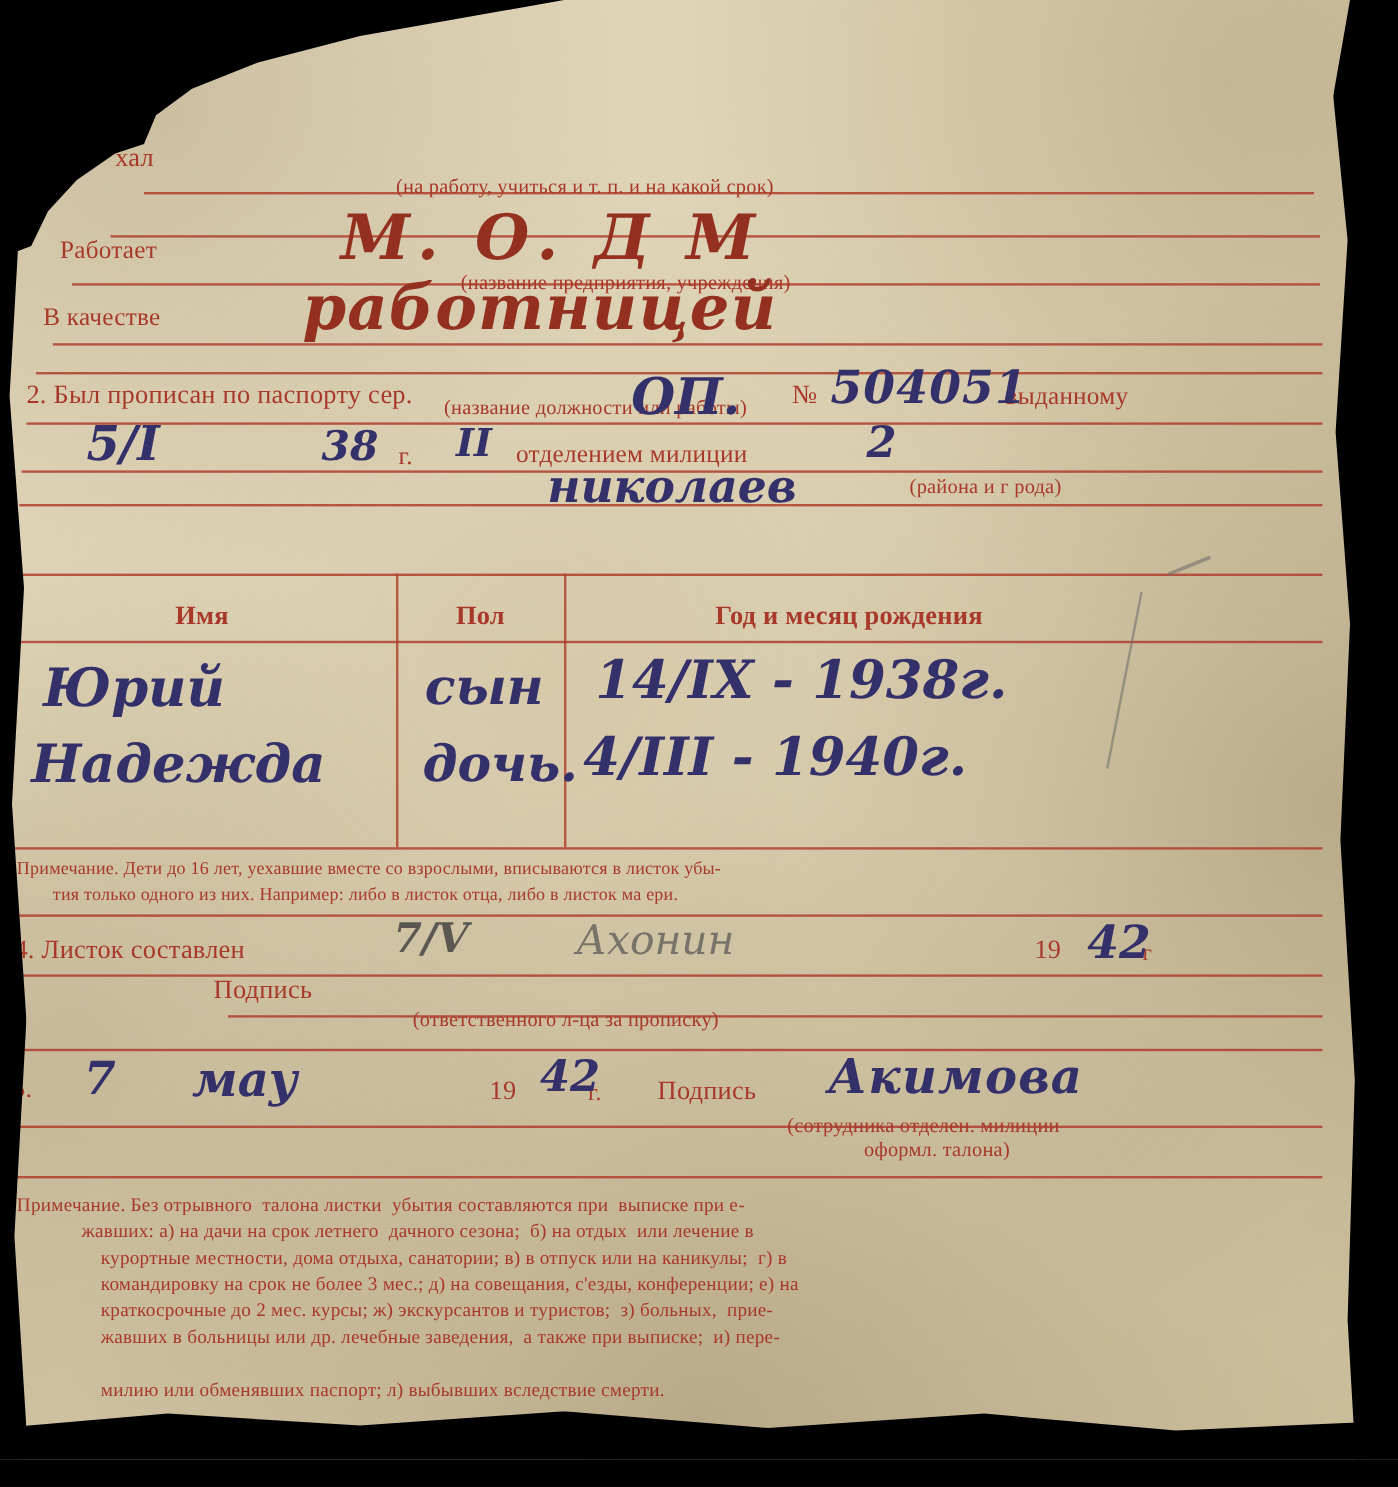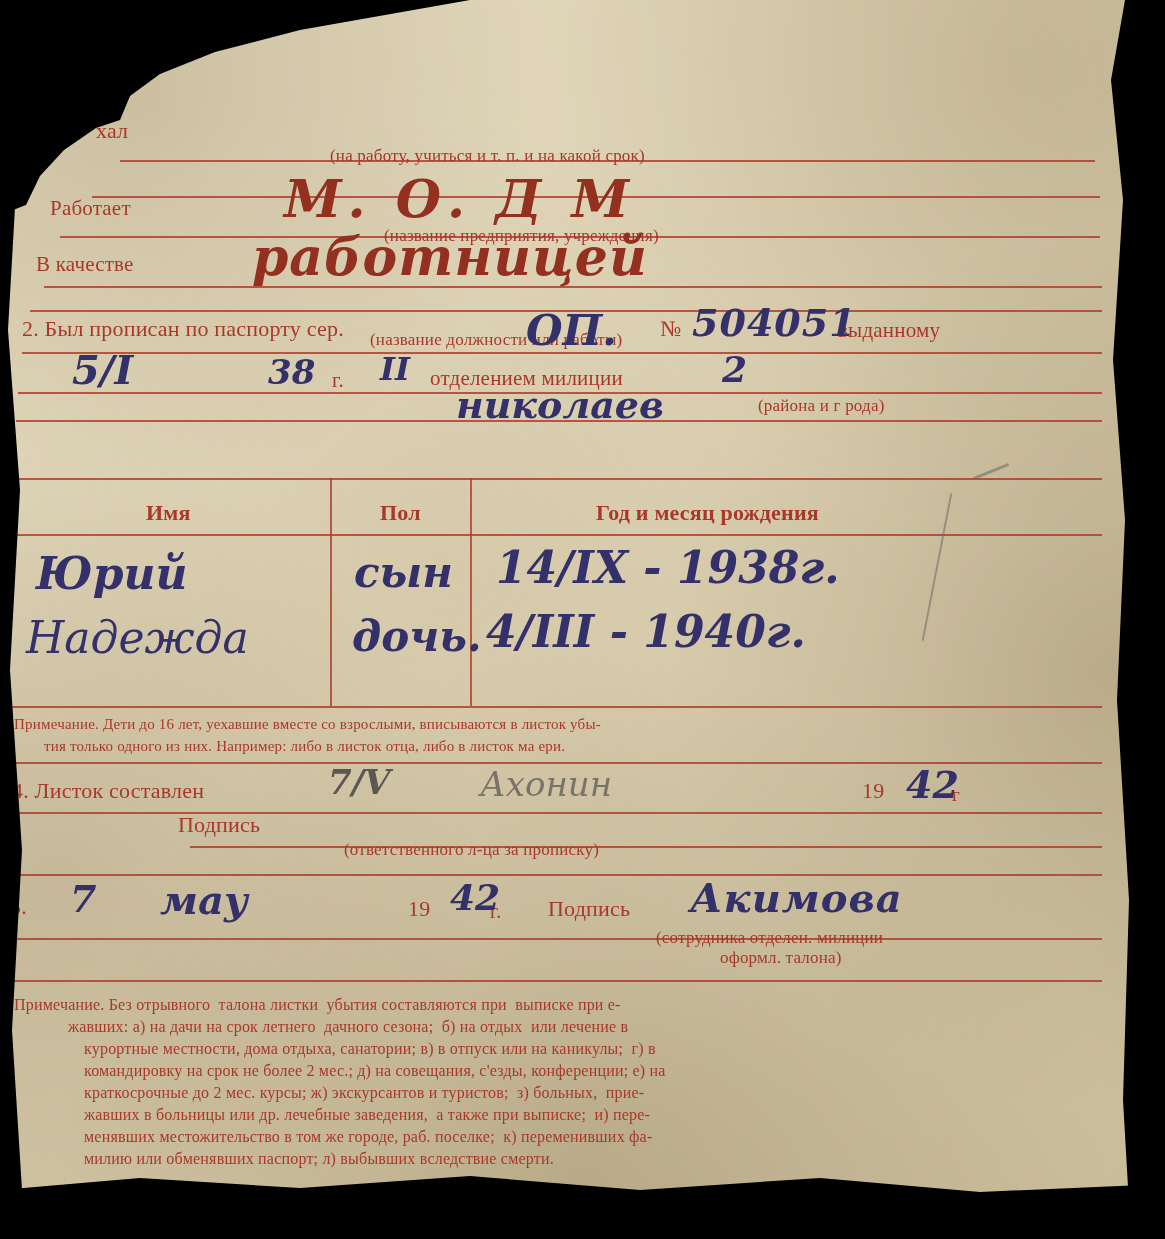--- a/index.html
+++ b/index.html
@@ -151,44 +151,43 @@
   <div class="print" style="left:408px;top:896px;font-size:22px;">19</div>
   <div class="print" style="left:490px;top:900px;font-size:20px;">г.</div>
   <div class="print" style="left:548px;top:896px;font-size:22px;">Подпись</div>
 
   <div class="print small" style="left:656px;top:928px;font-size:17px;">(сотрудника отделен. милиции</div>
   <div class="print small" style="left:720px;top:948px;font-size:17px;">оформл. талона)</div>
 
   <div class="print note" style="left:68px;top:1016px;font-size:16px;">жавших: а) на дачи на срок летнего  дачного сезона;  б) на отдых  или лечение в</div>
   <div class="print note" style="left:14px;top:994px;font-size:16px;">Примечание. Без отрывного  талона листки  убытия составляются при  выписке при е-</div>
   <div class="print note" style="left:84px;top:1038px;font-size:16px;">курортные местности, дома отдыха, санатории; в) в отпуск или на каникулы;  г) в</div>
-  <div class="print note" style="left:84px;top:1060px;font-size:16px;">командировку на срок не более 2 мес.; д) на совещания, с'езды, конференции; е) на</div>
+  <div class="print note" style="left:84px;top:1060px;font-size:16px;">командировку на срок не более 3 мес.; д) на совещания, с'езды, конференции; е) на</div>
   <div class="print note" style="left:84px;top:1082px;font-size:16px;">краткосрочные до 2 мес. курсы; ж) экскурсантов и туристов;  з) больных,  прие-</div>
   <div class="print note" style="left:84px;top:1104px;font-size:16px;">жавших в больницы или др. лечебные заведения,  а также при выписке;  и) пере-</div>
-  <div class="print note" style="left:84px;top:1126px;font-size:16px;">менявших местожительство в том же городе, раб. поселке;  к) переменивших фа-</div>
   <div class="print note" style="left:84px;top:1148px;font-size:16px;">милию или обменявших паспорт; л) выбывших вследствие смерти.</div>
 
   <div class="hand red" style="left:284px;top:168px;font-size:52px;font-weight:700;letter-spacing:6px;">М. О. Д М</div>
 
   <div class="hand red" style="left:252px;top:226px;font-size:52px;font-weight:700;letter-spacing:1px;">работницей</div>
 
   <div class="hand ink" style="left:526px;top:306px;font-size:42px;font-weight:600;">ОП.</div>
   <div class="hand ink" style="left:692px;top:300px;font-size:38px;font-weight:600;letter-spacing:1px;">504051</div>
 
   <div class="hand ink" style="left:72px;top:346px;font-size:40px;font-weight:600;">5/I</div>
   <div class="hand ink" style="left:268px;top:352px;font-size:34px;font-weight:600;">38</div>
   <div class="hand ink" style="left:380px;top:350px;font-size:32px;font-weight:600;">II</div>
   <div class="hand ink" style="left:722px;top:348px;font-size:36px;font-weight:600;">2</div>
   <div class="hand ink" style="left:456px;top:382px;font-size:38px;font-weight:600;">николаев</div>
 
   <div class="hand ink" style="left:36px;top:548px;font-size:44px;font-weight:600;">Юрий</div>
   <div class="hand ink" style="left:354px;top:548px;font-size:42px;font-weight:600;">сын</div>
   <div class="hand ink" style="left:496px;top:542px;font-size:44px;font-weight:600;">14/IX - 1938г.</div>
 
-  <div class="hand ink" style="left:26px;top:612px;font-size:44px;font-weight:400;">Надежда</div>
+  <div class="hand ink" style="left:26px;top:612px;font-size:44px;font-weight:700;">Надежда</div>
   <div class="hand ink" style="left:352px;top:612px;font-size:42px;font-weight:600;">дочь.</div>
   <div class="hand ink" style="left:486px;top:606px;font-size:44px;font-weight:600;">4/III - 1940г.</div>
 
   <div class="hand" style="left:328px;top:762px;font-size:34px;font-weight:600;color:#5b5752;">7/V</div>
   <div class="hand" style="left:480px;top:764px;font-size:34px;font-weight:500;color:#6a665f;opacity:.85;">Ахонин</div>
   <div class="hand ink" style="left:906px;top:762px;font-size:38px;font-weight:600;">42</div>
 
   <div class="hand ink" style="left:70px;top:876px;font-size:38px;font-weight:600;">7</div>
   <div class="hand ink" style="left:160px;top:876px;font-size:40px;font-weight:600;">мау</div>
   <div class="hand ink" style="left:450px;top:876px;font-size:36px;font-weight:600;">42</div>

